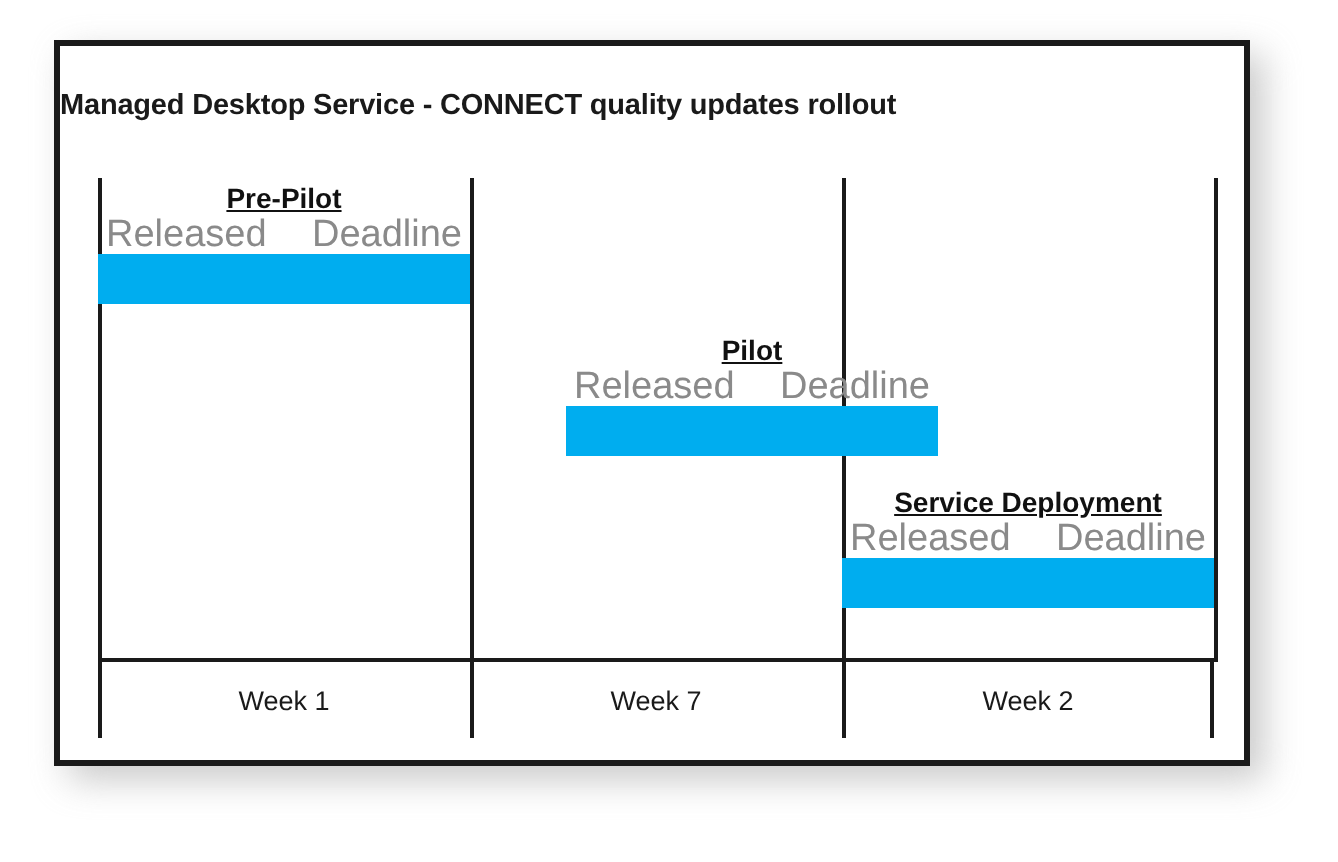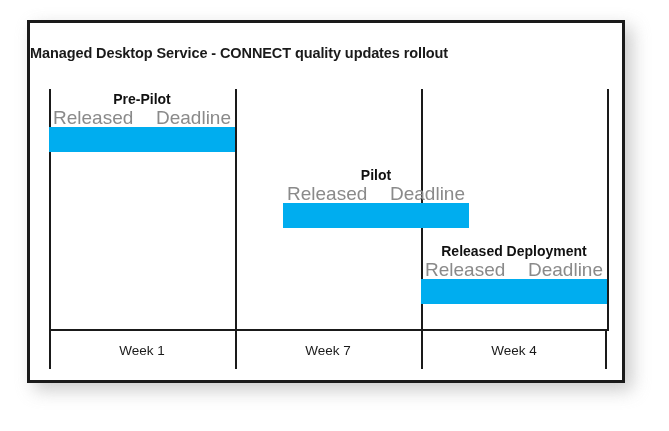--- a/index.html
+++ b/index.html
@@ -88,20 +88,21 @@
 
   .phase-title {
     text-align: center;
     font-size: 14px;
     font-weight: bold;
     color: #111111;
     line-height: 20px;
     white-space: nowrap;
     padding: 0 2px;
     box-sizing: border-box;
+    text-decoration: underline;
   }
 
   .marker-row {
     display: flex;
     justify-content: space-between;
     align-items: flex-end;
     font-size: 19px;
     color: #8a8a8a;
     line-height: 18px;
     padding: 0 4px 0 4px;
@@ -192,38 +193,38 @@
       <div class="phase p1">
         <div class="phase-title">Pilot</div>
         <div class="marker-row" style="color: rgb(138, 138, 138);">
           <span>Released</span>
           <span>Deadline</span>
         </div>
         <div class="bar" style="background: rgb(0, 173, 239);"></div>
       </div>
 
       <div class="phase p2">
-        <div class="phase-title">Released Deployment</div>
+        <div class="phase-title">Service Deployment</div>
         <div class="marker-row" style="color: rgb(138, 138, 138);">
           <span>Released</span>
           <span>Deadline</span>
         </div>
         <div class="bar" style="background: rgb(0, 173, 239);"></div>
       </div>
 
     </div>
 
     <div class="axis-line"></div>
 
     <div class="week-band">
       <div class="week-cell">
         <span>Week 1</span>
       </div>
       <div class="week-cell">
         <span>Week 7</span>
       </div>
       <div class="week-cell">
-        <span>Week 4</span>
+        <span>Week 2</span>
       </div>
     </div>
 
   </div>
 </div>
 
 </body></html>

